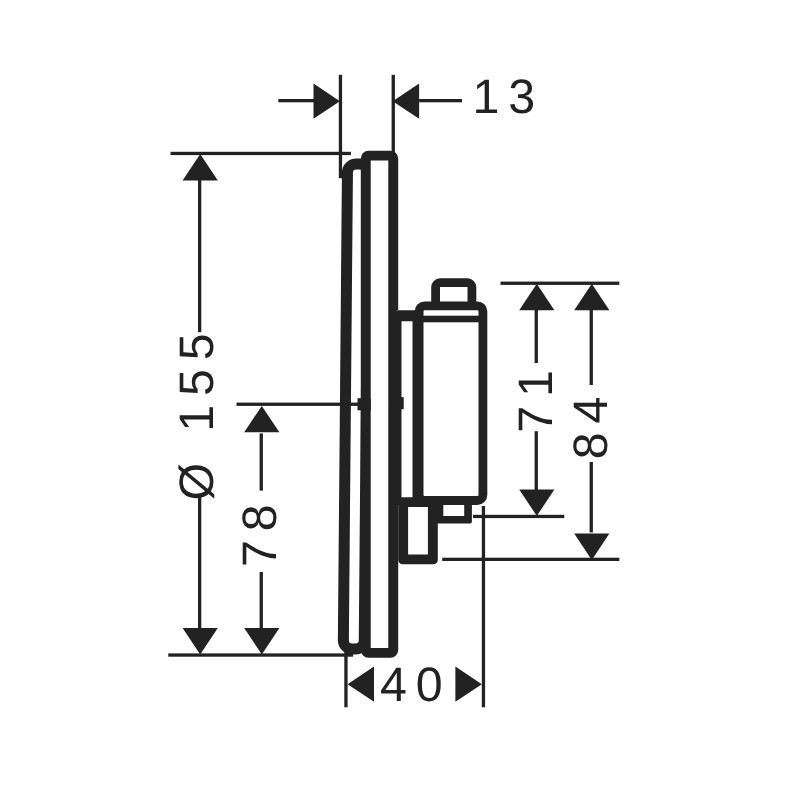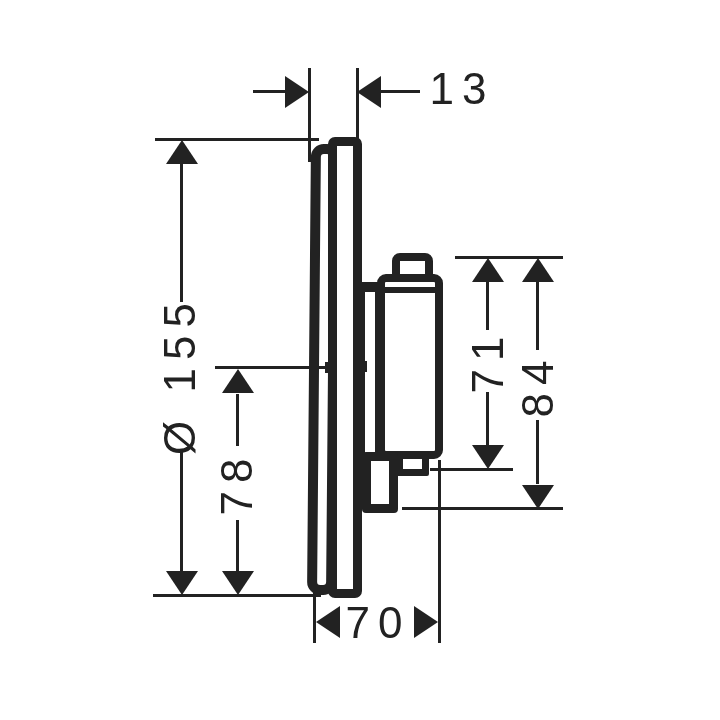--- a/index.html
+++ b/index.html
@@ -73,16 +73,16 @@
   <div class="arr up" style="left:522px;top:258px;"></div>
   <div class="ln" style="left:536px;top:280px;width:3px;height:70px;"></div>
   <div class="lbl rot" style="left:493px;top:360px;width:90px;height:50px;">84</div>
   <div class="ln" style="left:536px;top:420px;width:3px;height:64px;"></div>
   <div class="arr down" style="left:522px;top:485px;"></div>
   <div class="ln" style="left:402px;top:507px;width:161px;height:3px;"></div>
 
   <div class="ln" style="left:313px;top:577px;width:3px;height:66px;"></div>
   <div class="ln" style="left:438px;top:460px;width:3px;height:183px;"></div>
   <div class="arr left" style="left:316px;top:606px;"></div>
-  <div class="lbl" style="left:340px;top:598px;width:76px;height:50px;">70</div>
+  <div class="lbl" style="left:340px;top:598px;width:76px;height:50px;">40</div>
   <div class="arr right" style="left:414px;top:606px;"></div>
 
 </div>
 
 </body></html>

